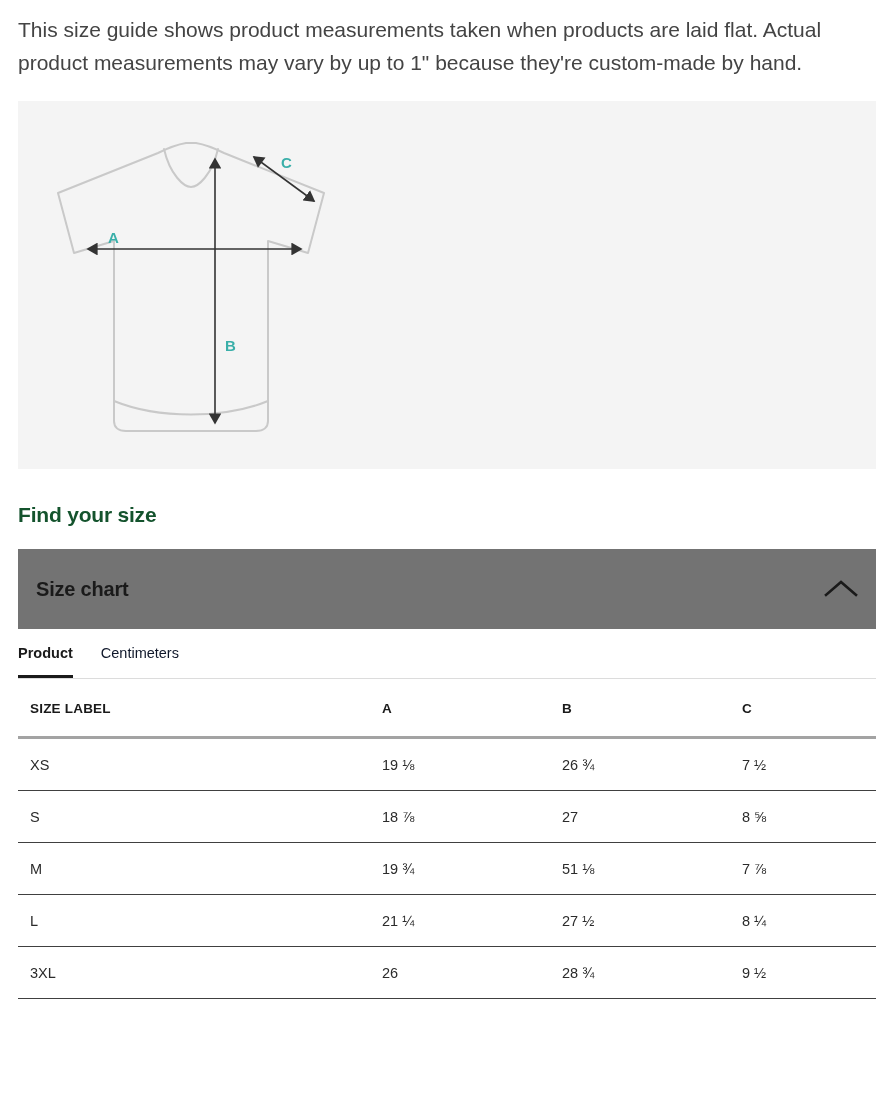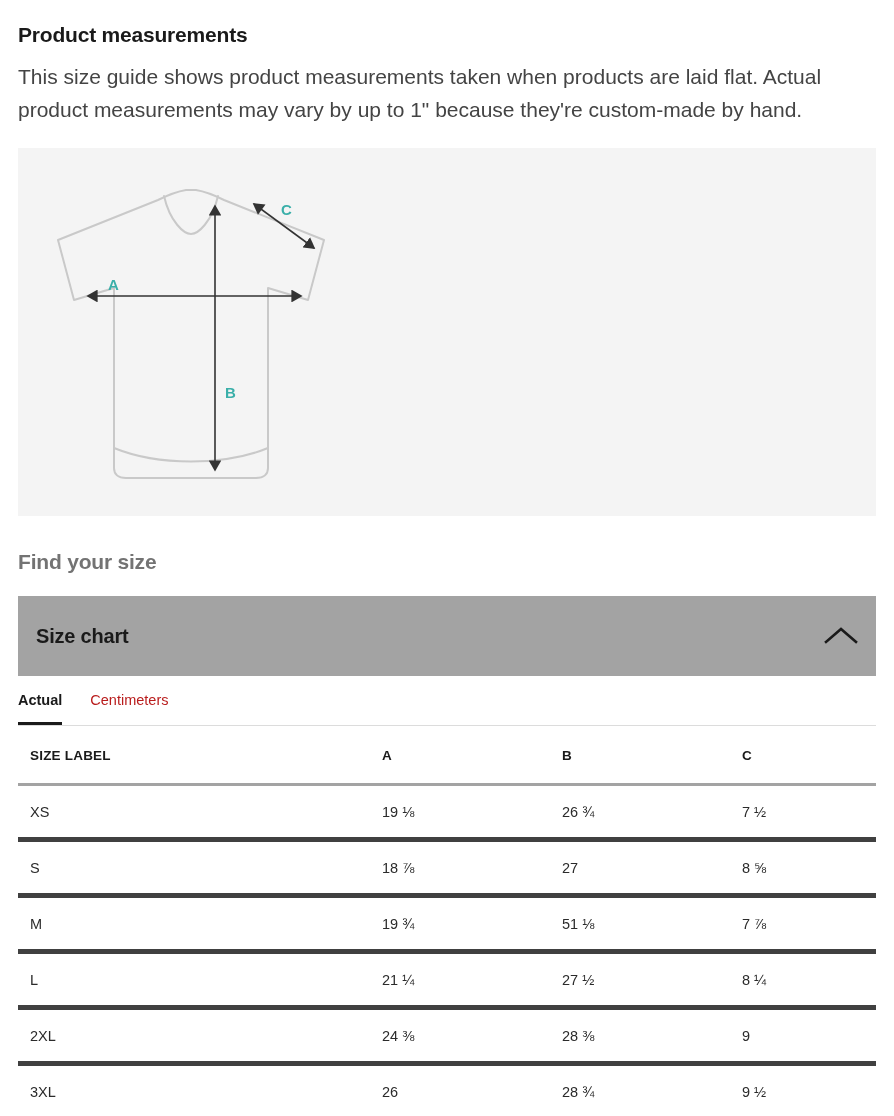--- a/index.html
+++ b/index.html
@@ -64,31 +64,31 @@
   .legend-key {
     font-weight: bold;
     color: #1a1a1a;
     margin-right: 3px;
   }
 
   
   .find-title {
     font-size: 21px;
     font-weight: bold;
-    color: #737373;
+    color: #14532d;
     margin: 34px 0 0 0;
     letter-spacing: -0.2px;
   }
 
   .chart-panel {
     margin-top: 22px;
     border: 0;
   }
   .chart-header {
-    background: #a3a3a3;
+    background: #737373;
     height: 80px;
     display: flex;
     align-items: center;
     justify-content: space-between;
     padding: 0 18px;
     cursor: pointer;
   }
   .chart-header h3 {
     font-size: 20px;
     font-weight: bold;
@@ -106,21 +106,21 @@
   .tabs {
     display: flex;
     border-bottom: 1px solid #dcdcdc;
     padding: 0;
     margin: 0;
   }
   .tab {
     font-size: 14.5px;
     padding: 16px 0 14px 0;
     margin-right: 28px;
-    color: #b91c1c;
+    color: #0f172a;
     cursor: pointer;
     border-bottom: 3px solid transparent;
     background: none;
     border-top: 0; border-left: 0; border-right: 0;
     font-family: inherit;
   }
   .tab.active {
     color: #1a1a1a;
     font-weight: bold;
     border-bottom-color: #1a1a1a;
@@ -136,38 +136,37 @@
     text-align: left;
     font-size: 13.5px;
     font-weight: bold;
     color: #1a1a1a;
     letter-spacing: 0.2px;
     padding: 22px 0 20px 12px;
     border-bottom: 3px solid #a3a3a3;
   }
   table.size-table td {
     padding: 18px 0 17px 12px;
-    border-bottom: 5px solid #404040;
+    border-bottom: 1px solid #404040;
     color: #2b2b2b;
   }
   table.size-table tr td:first-child,
   table.size-table tr th:first-child {
     padding-left: 12px;
   }
   .col-label { width: 352px; }
   .col-a { width: 180px; }
   .col-b { width: 180px; }
   .col-c { width: auto; }
 </style>
 </head>
 <body>
 
 <div class="page">
 
-  <h2 class="section-title">Product measurements</h2>
 
   <p class="section-desc">This size guide shows product measurements taken when products are laid flat. Actual product measurements may vary by up to 1" because they're custom-made by hand.</p>
 
   <div class="diagram-card">
 
     <div class="diagram-figure">
       <svg width="370" height="368" viewBox="0 0 370 368" xmlns="http://www.w3.org/2000/svg" aria-hidden="true">
 
         <g fill="none" stroke="#c9c9c9" stroke-width="2" stroke-linejoin="round" stroke-linecap="round">
           <path d="M168 42
@@ -220,21 +219,21 @@
     <div class="chart-header">
       <h3>Size chart</h3>
       <span class="chevron">
         <svg width="34" height="22" viewBox="0 0 34 22" xmlns="http://www.w3.org/2000/svg" aria-hidden="true">
           <path d="M2 17 L17 4 L32 17" fill="none" stroke="#1a1a1a" stroke-width="2.6" stroke-linecap="square"></path>
         </svg>
       </span>
     </div>
 
     <div class="tabs">
-      <button class="tab active">Actual</button>
+      <button class="tab active">Product</button>
       <button class="tab">Centimeters</button>
     </div>
 
     <table class="size-table">
       <thead>
         <tr>
           <th class="col-label">SIZE LABEL</th>
           <th class="col-a">A</th>
           <th class="col-b">B</th>
           <th class="col-c">C</th>
@@ -259,26 +258,20 @@
           <td>51 ⅛</td>
           <td>7 ⅞</td>
         </tr>
         <tr>
           <td>L</td>
           <td>21 ¼</td>
           <td>27 ½</td>
           <td>8 ¼</td>
         </tr>
         <tr>
-          <td>2XL</td>
-          <td>24 ⅜</td>
-          <td>28 ⅜</td>
-          <td>9</td>
-        </tr>
-        <tr>
           <td>3XL</td>
           <td>26</td>
           <td>28 ¾</td>
           <td>9 ½</td>
         </tr>
       </tbody>
     </table>
   </div>
 </div>
 

